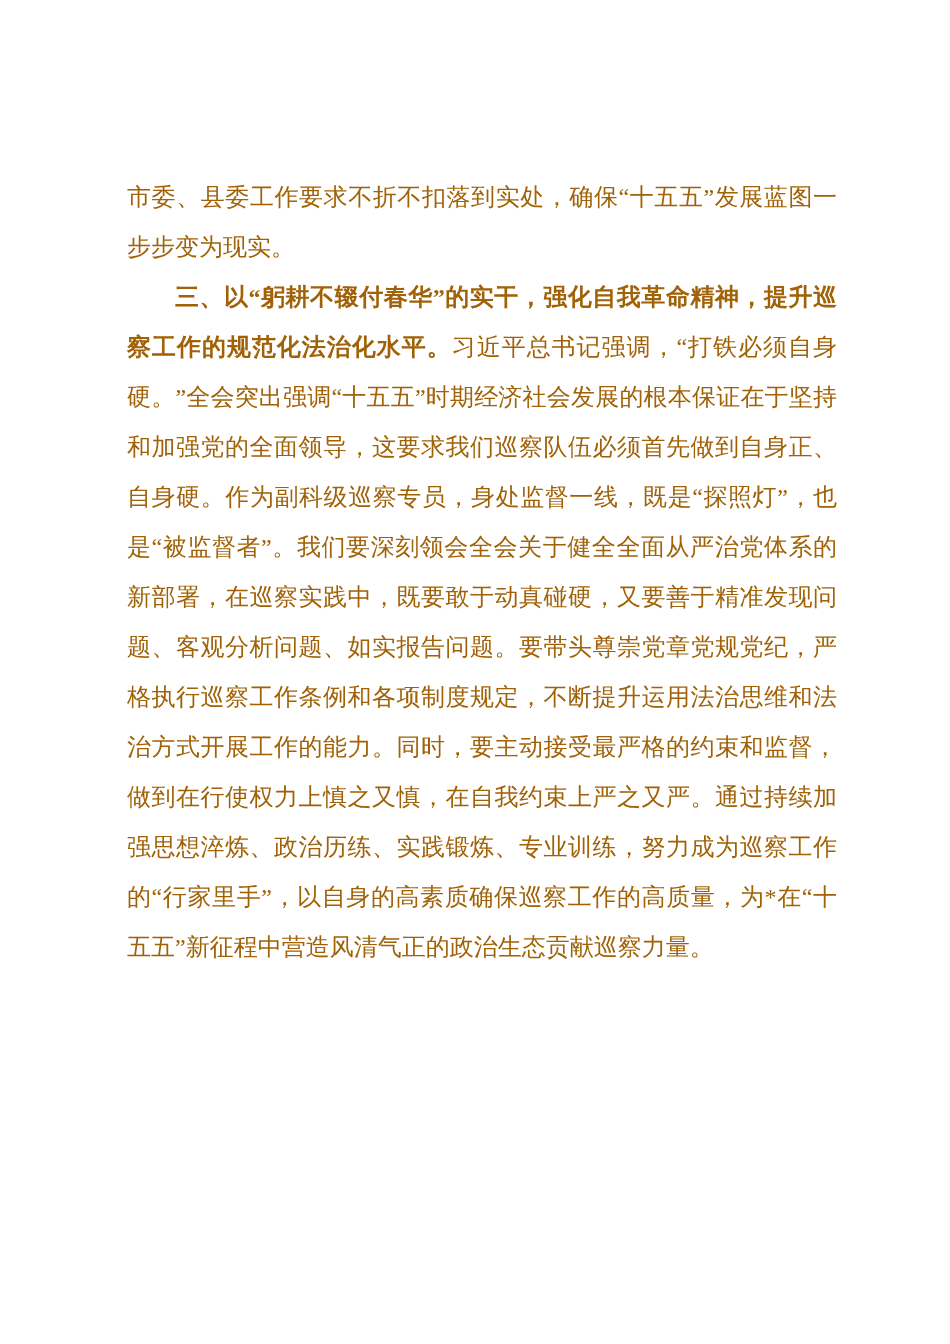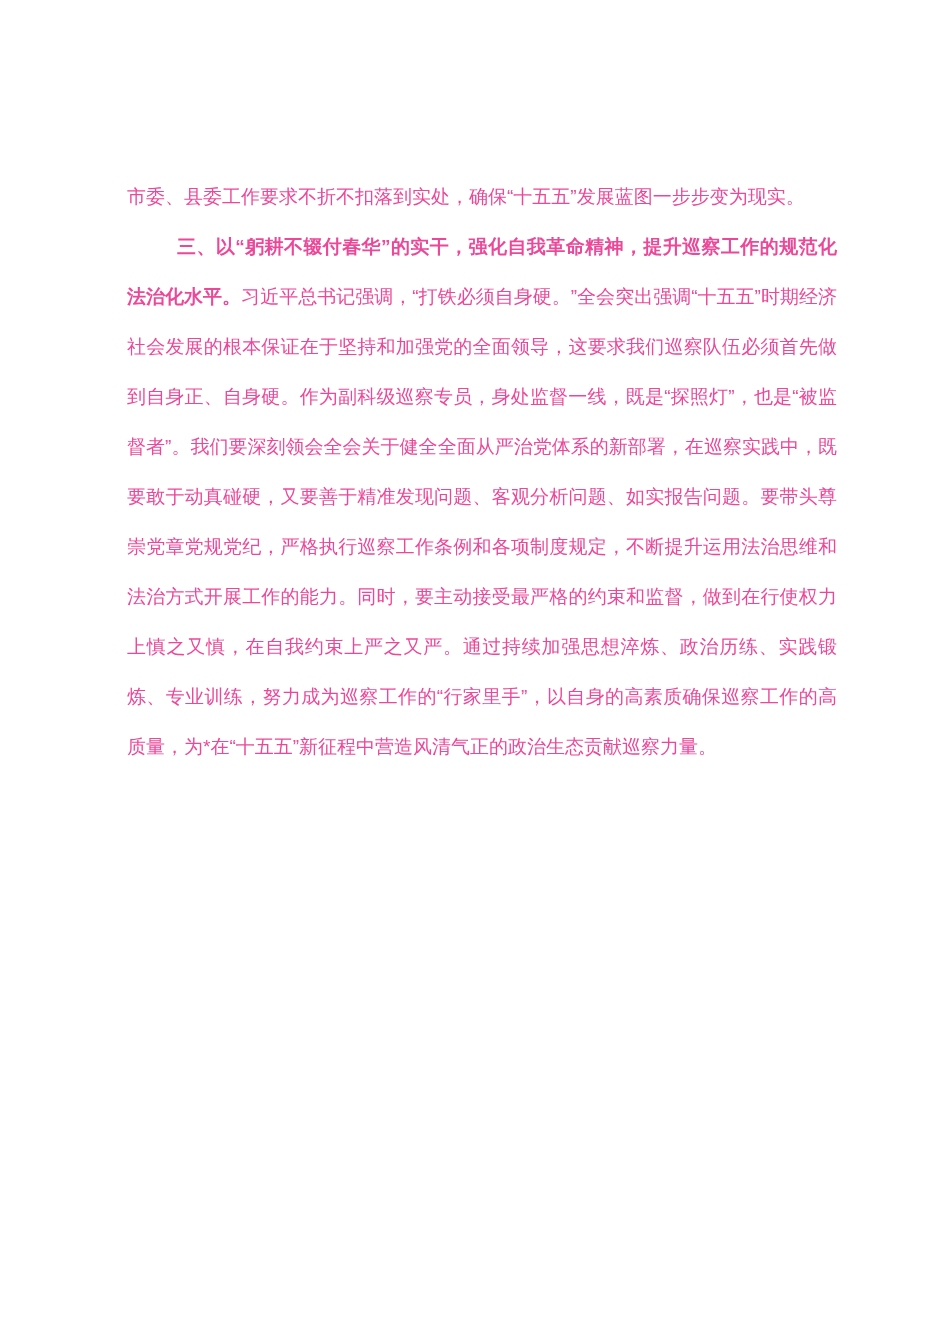--- a/index.html
+++ b/index.html
@@ -12,36 +12,35 @@
     width: 950px;
     height: 1344px;
     background: #ffffff;
     box-sizing: border-box;
     padding: 172px 113px 0 127px;
     overflow: hidden;
   }
   .doc-body p.para {
     margin: 0;
     padding: 0;
-    font-family: Liberation Sans, sans-serif;
-    font-size: 19px;
+    font-family: Liberation Serif, serif;
+    font-size: 24px;
     line-height: 50px;
-    color: #ec4899;
+    color: #a16207;
     text-align: justify;
     letter-spacing: 0;
   }
   .doc-body p.para.indent {
     text-indent: 2em;
   }
   .doc-body span.run {
     font-weight: normal;
   }
   .doc-body span.run.bold {
     font-weight: bold;
-    margin-left: 12px;
   }
 </style>
 </head>
 <body>
 
 <div class="page">
   <div class="doc-body" id="doc-body">
       <p class="para"><span class="run">市委、县委工作要求不折不扣落到实处，确保“十五五”发展蓝图一步步变为现实。</span></p>
       <p class="para indent"><span class="run bold">三、以“躬耕不辍付春华”的实干，强化自我革命精神，提升巡察工作的规范化法治化水平。</span><span class="run">习近平总书记强调，“打铁必须自身硬。”全会突出强调“十五五”时期经济社会发展的根本保证在于坚持和加强党的全面领导，这要求我们巡察队伍必须首先做到自身正、自身硬。作为副科级巡察专员，身处监督一线，既是“探照灯”，也是“被监督者”。我们要深刻领会全会关于健全全面从严治党体系的新部署，在巡察实践中，既要敢于动真碰硬，又要善于精准发现问题、客观分析问题、如实报告问题。要带头尊崇党章党规党纪，严格执行巡察工作条例和各项制度规定，不断提升运用法治思维和法治方式开展工作的能力。同时，要主动接受最严格的约束和监督，做到在行使权力上慎之又慎，在自我约束上严之又严。通过持续加强思想淬炼、政治历练、实践锻炼、专业训练，努力成为巡察工作的“行家里手”，以自身的高素质确保巡察工作的高质量，为*在“十五五”新征程中营造风清气正的政治生态贡献巡察力量。</span></p>
     </div>

